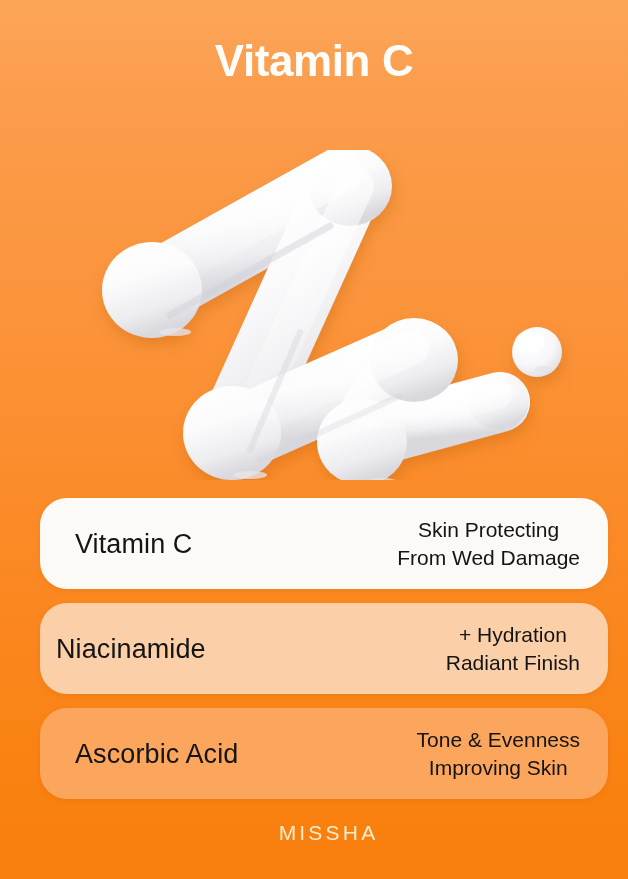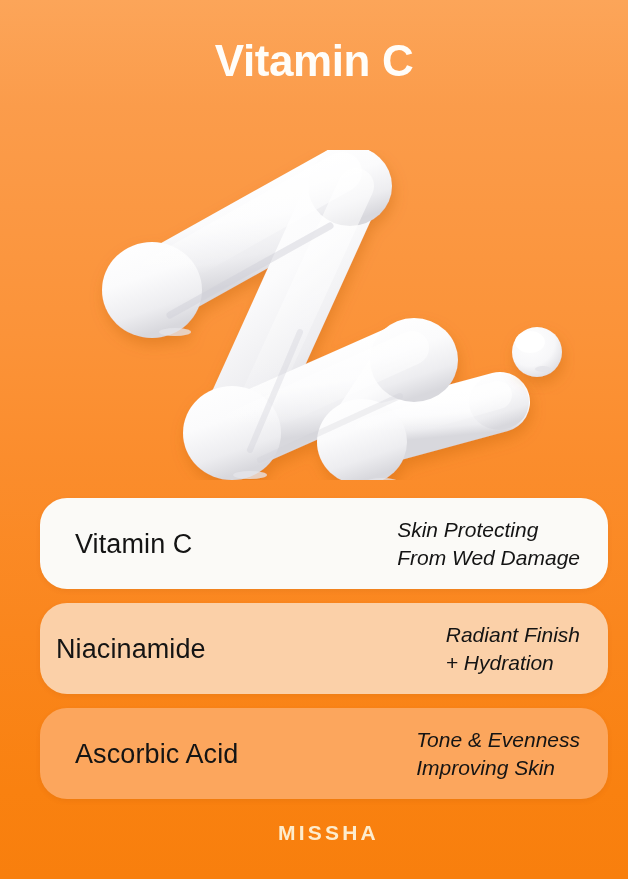--- a/index.html
+++ b/index.html
@@ -93,43 +93,42 @@
     font-family: "Liberation Sans", sans-serif;
     font-weight: normal;
     font-size: 27px;
     line-height: 32px;
     letter-spacing: 0.1px;
     white-space: nowrap;
   }
   .pill-benefit {
     color: #141414;
     font-family: "Liberation Sans", sans-serif;
-    font-style: italic;
     font-weight: normal;
     font-size: 21px;
     line-height: 28px;
-    text-align: left;
+    text-align: center;
     white-space: nowrap;
   }
   .pill-benefit .b-line { display: block; }
 
   
   .brand {
     position: absolute;
     left: 0;
     top: 820px;
     width: 628px;
     text-align: center;
     z-index: 6;
   }
   .brand-text {
     display: inline-block;
     color: #fdeccd;
     font-family: "Liberation Sans", sans-serif;
-    font-weight: bold;
+    font-weight: normal;
     font-size: 21px;
     letter-spacing: 3.2px;
     line-height: 26px;
     margin-left: 29px;
   }
 </style>
 </head>
 <body>
 
 <div class="poster">
@@ -215,22 +214,22 @@
       <span class="pill-name">Vitamin C</span>
       <span class="pill-benefit">
         <span class="b-line">Skin Protecting</span>
         <span class="b-line">From Wed Damage</span>
       </span>
     </div>
 
     <div class="pill pill-2">
       <span class="pill-name">Niacinamide</span>
       <span class="pill-benefit">
+        <span class="b-line">+ Hydration</span>
         <span class="b-line">Radiant Finish</span>
-        <span class="b-line">+ Hydration</span>
       </span>
     </div>
 
     <div class="pill pill-3">
       <span class="pill-name">Ascorbic Acid</span>
       <span class="pill-benefit">
         <span class="b-line">Tone &amp; Evenness</span>
         <span class="b-line">Improving Skin</span>
       </span>
     </div>

